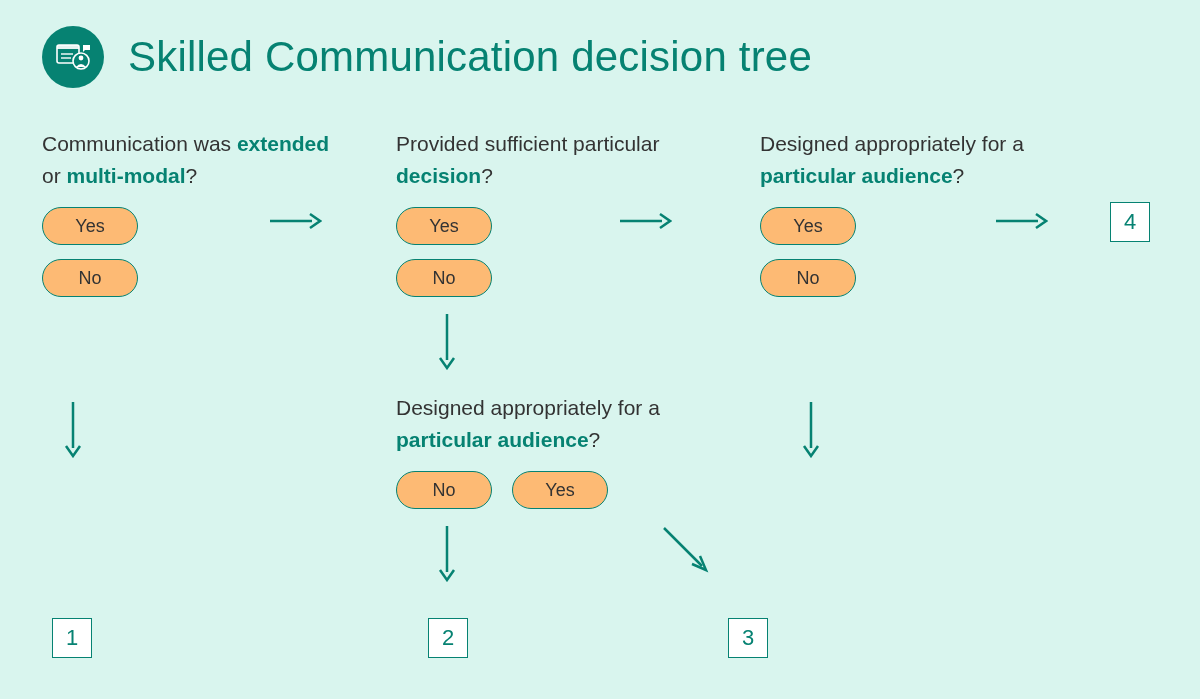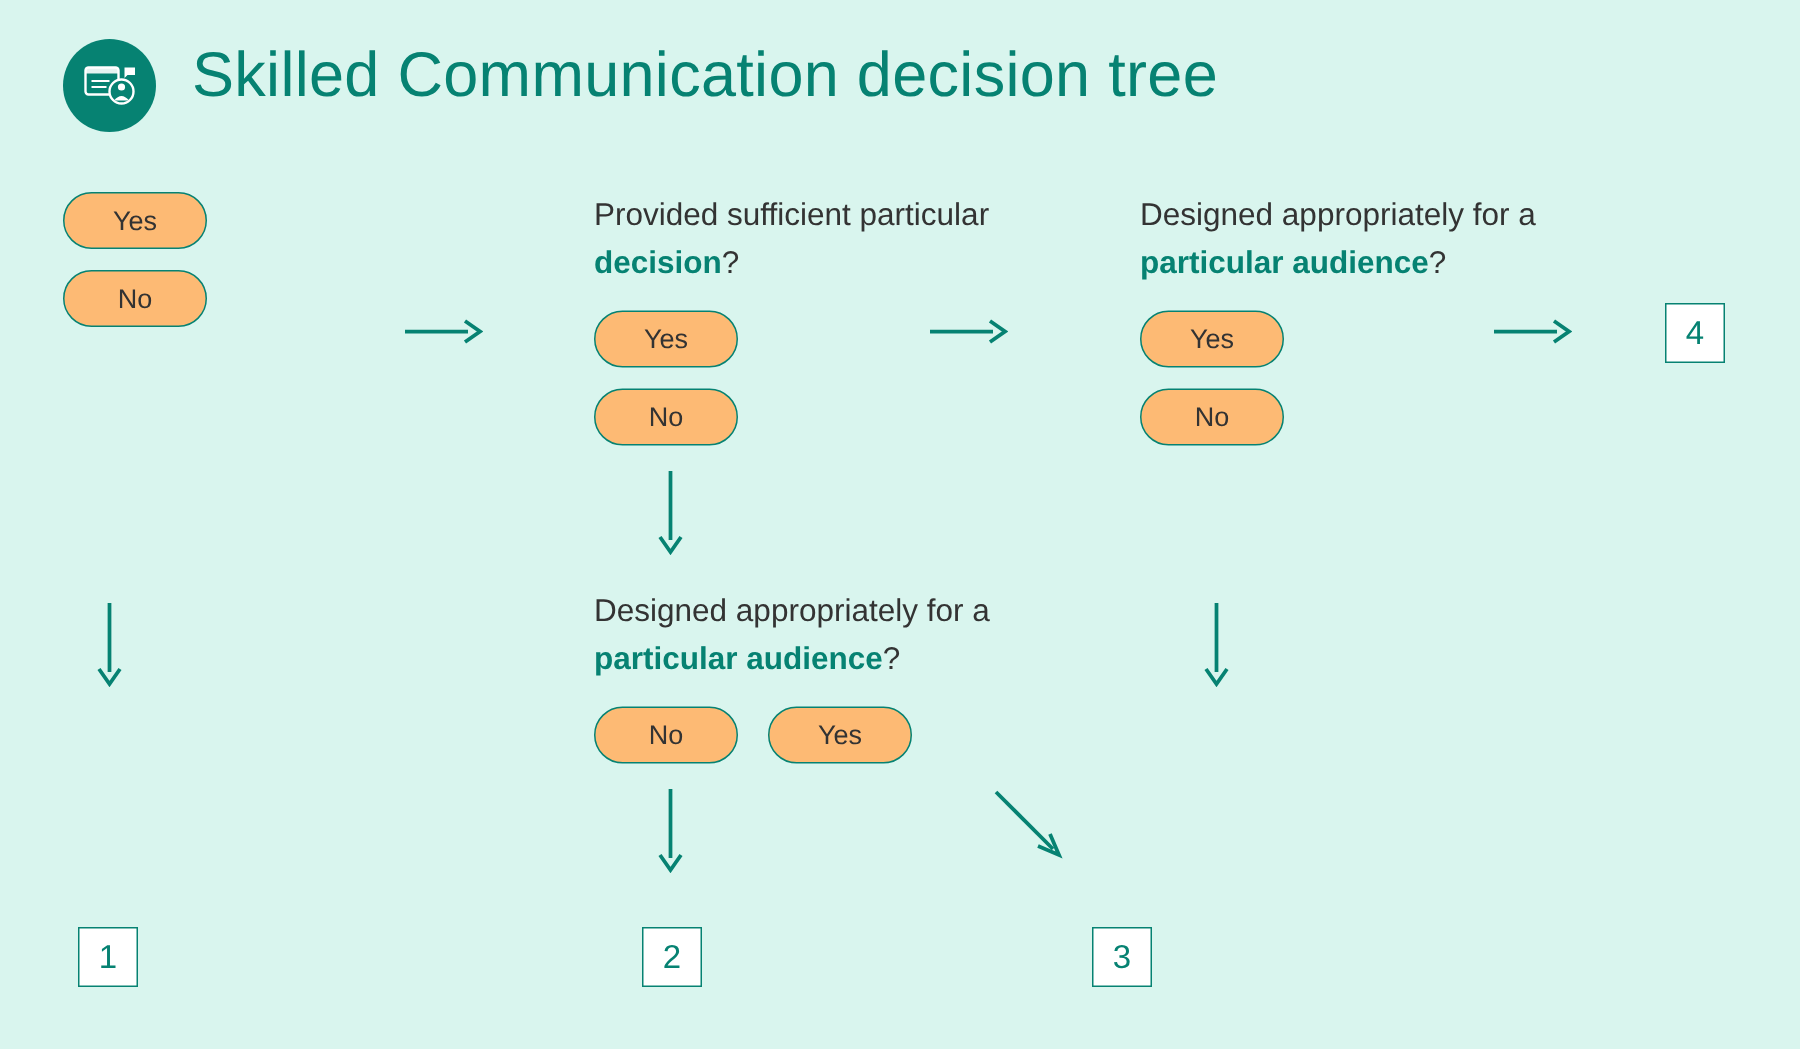--- a/index.html
+++ b/index.html
@@ -6,21 +6,21 @@
   body {
     width: 1200px;
     height: 699px;
     background: #d9f5ee;
     font-family: "Segoe UI", -apple-system, BlinkMacSystemFont, sans-serif;
     position: relative;
     overflow: hidden;
   }
   .header {
     display: flex;
-    align-items: flex-start;
+    align-items: center;
     gap: 24px;
     padding: 26px 42px 0 42px;
   }
   .icon-circle {
     width: 62px;
     height: 62px;
     border-radius: 50%;
     background: #068272;
     display: flex;
     align-items: center;
@@ -104,20 +104,23 @@
       <circle cx="28" cy="24" r="8" fill="#068272" stroke="#fff" stroke-width="1.6"></circle>
       <circle cx="28" cy="21" r="2.4" fill="#fff"></circle>
       <path d="M23 30 Q28 24 33 30" fill="#fff"></path>
       <path d="M30 8 h7 v5 h-5 l-2 2 z" fill="#fff"></path>
     </svg>
   </div>
   <div class="title">Skilled Communication decision tree</div>
 </div>
 
 <div class="node" style="left:42px; top:128px; width:300px;">
+  <div class="question">
+    <span>Communication was </span><span class="kw">extended</span><span> or </span><span class="kw">multi-modal</span><span>?</span>
+  </div>
   <div class="pill-col">
     <button class="pill">Yes</button>
     <button class="pill">No</button>
   </div>
 </div>
 
 <div class="node" style="left:396px; top:128px; width:300px;">
   <div class="question">
     <span>Provided sufficient particular </span><span class="kw">decision</span><span>?</span>
   </div>

